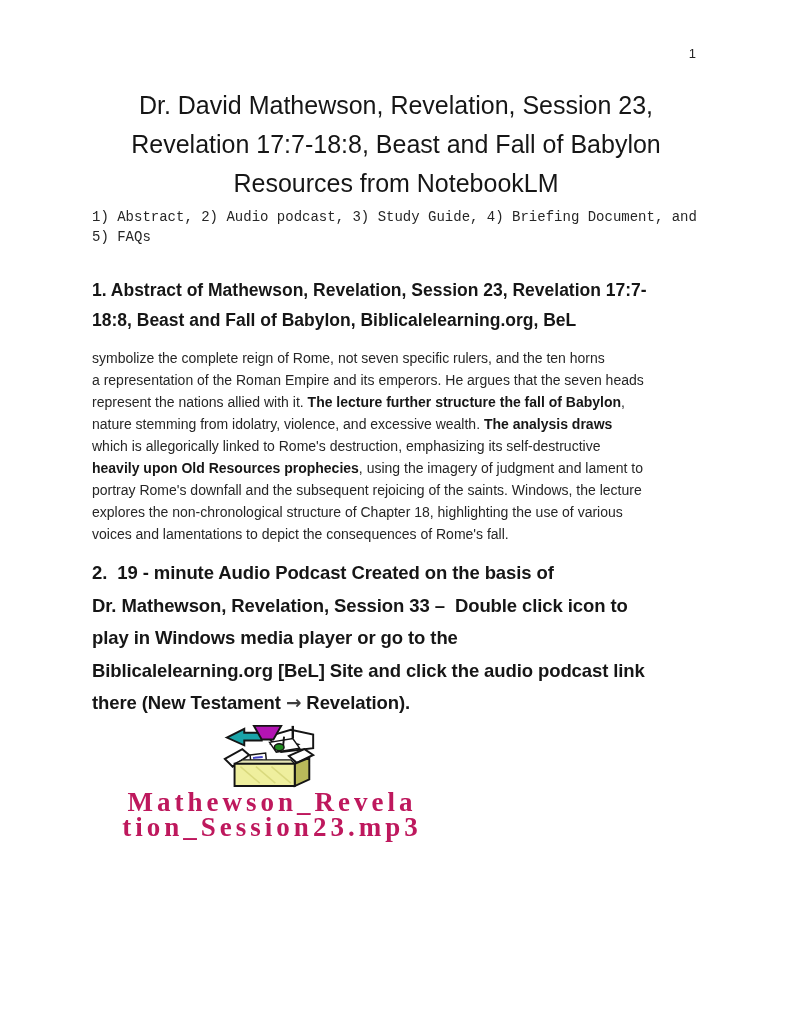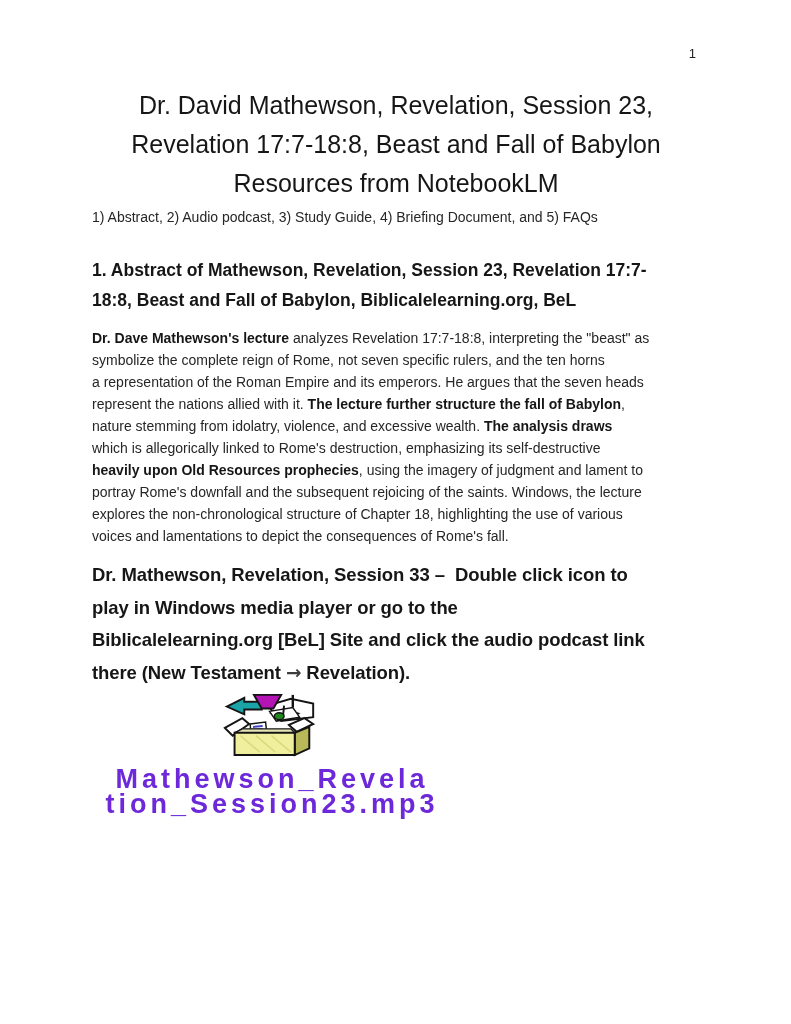--- a/index.html
+++ b/index.html
@@ -17,21 +17,21 @@
   }
   .content{padding:0 91px 0 92px;}
   .doc-title{
     padding-top:86px;
     font-size:25px;font-weight:normal;line-height:39px;
     text-align:center;color:#161616;
     white-space:pre-line;
   }
   .subtitle{
     margin-top:4px;
-    font-size:14px;line-height:20px;color:#262626;
+    font-size:14px;line-height:20px;color:#262626;font-family:Liberation Mono, monospace;
   }
   .sec1-heading{
     margin-top:28px;
     font-size:17.5px;font-weight:bold;line-height:30px;
     color:#161616;white-space:pre-line;
   }
   .para{
     margin-top:12px;
     font-size:14px;line-height:22px;color:#262626;
   }
@@ -43,25 +43,25 @@
     color:#161616;letter-spacing:-0.1px;
   }
   .sec2-heading .line{white-space:pre;}
   .arrow{
     font-family:"DejaVu Sans",sans-serif;
     color:#3d3d3d;font-weight:bold;
   }
   .attachment{margin-top:2px;}
   .pkg-icon{display:block;margin-left:130px;}
   .filename{
-    margin-top:10px;margin-left:-6px;width:372px;
+    margin-top:2px;margin-left:-6px;width:372px;
     text-align:center;
-    font-family:Liberation Sans, sans-serif;
+    font-family:Liberation Serif, serif;
     font-weight:bold;font-size:27px;line-height:25px;
-    letter-spacing:4px;color:#6d28d9;
+    letter-spacing:4px;color:#be185d;
     white-space:pre-line;
   }
 </style>
 </head>
 <body>
 
 <div class="page">
 
   <div class="pagenum">1</div>
 
@@ -70,33 +70,33 @@
     <div class="doc-title">Dr. David Mathewson, Revelation, Session 23,
 Revelation 17:7-18:8, Beast and Fall of Babylon
 Resources from NotebookLM</div>
 
     <div class="subtitle">1) Abstract, 2) Audio podcast, 3) Study Guide, 4) Briefing Document, and 5) FAQs</div>
 
     <div class="sec1-heading">1. Abstract of Mathewson, Revelation, Session 23, Revelation 17:7-
 18:8, Beast and Fall of Babylon, Biblicalelearning.org, BeL</div>
 
     <div class="para">
-        <div class="line"><span class="b">Dr. Dave Mathewson's lecture</span><span> analyzes Revelation 17:7-18:8, interpreting the "beast" as</span></div>
         <div class="line"><span>symbolize the complete reign of Rome, not seven specific rulers, and the ten horns</span></div>
         <div class="line"><span>a representation of the Roman Empire and its emperors. He argues that the seven heads</span></div>
         <div class="line"><span>represent the nations allied with it. </span><span class="b">The lecture further structure the fall of Babylon</span><span>,</span></div>
         <div class="line"><span>nature stemming from idolatry, violence, and excessive wealth. </span><span class="b">The analysis draws</span></div>
         <div class="line"><span>which is allegorically linked to Rome's destruction, emphasizing its self-destructive</span></div>
         <div class="line"><span class="b">heavily upon Old Resources prophecies</span><span>, using the imagery of judgment and lament to</span></div>
         <div class="line"><span>portray Rome's downfall and the subsequent rejoicing of the saints. Windows, the lecture</span></div>
         <div class="line"><span>explores the non-chronological structure of Chapter 18, highlighting the use of various</span></div>
         <div class="line"><span>voices and lamentations to depict the consequences of Rome's fall.</span></div>
       </div>
 
     <div class="sec2-heading">
+        <div class="line"><span>2.  19 - minute Audio Podcast Created on the basis of</span></div>
         <div class="line"><span>Dr. Mathewson, Revelation, Session 33 –  Double click icon to</span></div>
         <div class="line"><span>play in Windows media player or go to the</span></div>
         <div class="line"><span>Biblicalelearning.org [BeL] Site and click the audio podcast link</span></div>
         <div class="line"><span>there (New Testament </span><span class="arrow">→</span><span> Revelation).</span></div>
       </div>
 
     <div class="attachment">
       <svg class="pkg-icon" width="95" height="66" viewBox="0 0 96 68" xmlns="http://www.w3.org/2000/svg">
 
         <g>

